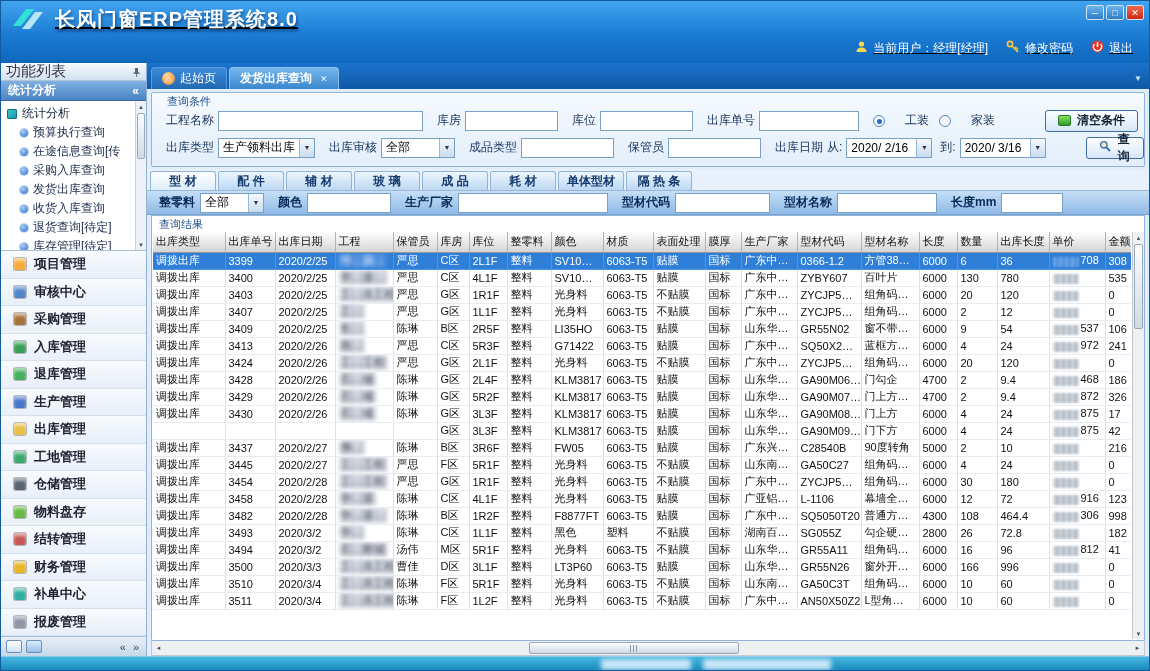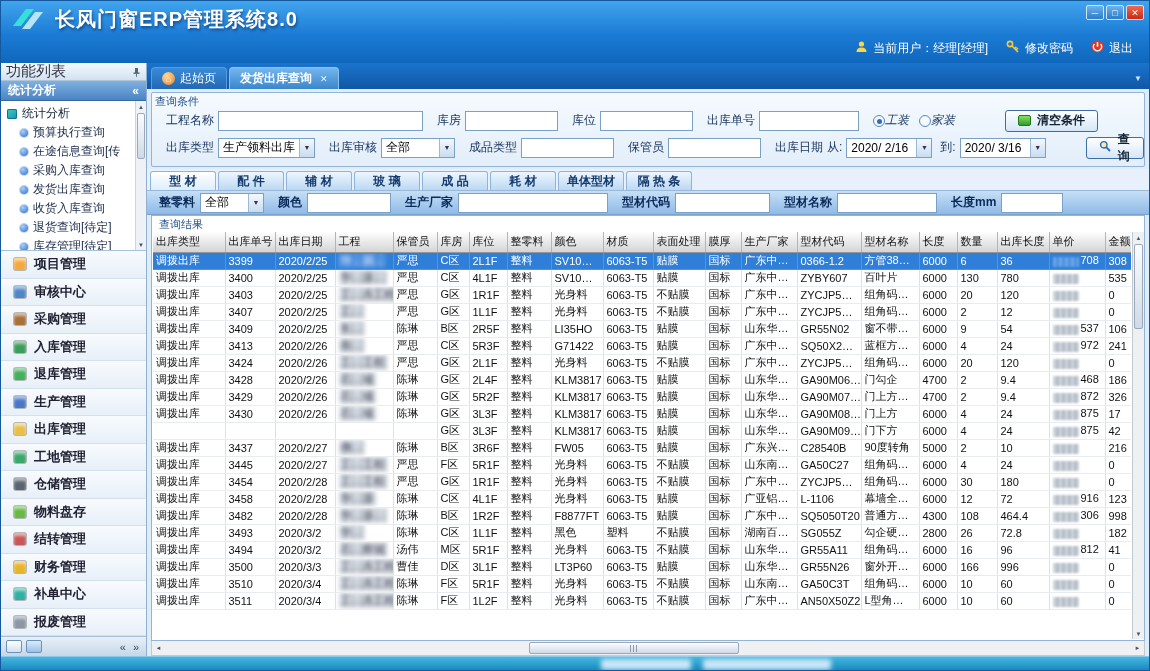--- a/index.html
+++ b/index.html
@@ -5,21 +5,21 @@
   * { box-sizing: border-box; }
   html,body { margin:0; padding:0; }
   body {
     width:1150px; height:671px; overflow:hidden;
     font-family:"Liberation Sans","DejaVu Sans",sans-serif;
     font-size:12px; background:#fff;
   }
   .window { position:relative; width:1150px; height:671px; border:1px solid #14589e; overflow:hidden; background:#dce9f7; }
 
   
-  .header { height:62px; background:linear-gradient(180deg,#41a4ee 0%,#1b7bd4 55%,#0f67bc 100%); position:relative; }
+  .header { height:62px; background:linear-gradient(180deg,#41a4ee 0%,#1b7bd4 55%,#0f67bc 100%); position:relative;text-decoration:underline; }
   .titlebar { height:34px; display:flex; align-items:center; padding:2px 8px 0 10px; }
   .logo { display:inline-flex; margin-right:8px; }
   .app-title { font-size:20px; font-weight:bold; color:#fff; letter-spacing:1px; text-shadow:1px 2px 3px rgba(0,30,80,.6); }
   .win-controls { position:absolute; top:4px; right:5px; display:flex; gap:2px; }
   .winbtn { width:18px; height:15px; display:flex; align-items:center; justify-content:center;
             font-size:9px; color:#fff; background:linear-gradient(#6db4ee,#2c7cc8); border:1px solid #cfe4f8; border-radius:2px; cursor:pointer; }
   .winbtn.close { background:linear-gradient(#f06a50,#cc2812); }
   .userbar { height:26px; display:flex; align-items:center; justify-content:flex-end; gap:18px; padding-right:16px; color:#fff; }
   .ub-item { display:inline-flex; align-items:center; gap:5px; cursor:default; }
   .ub-item[data-interactable="true"] { cursor:pointer;align-items:center; }
@@ -58,32 +58,32 @@
   .tab { height:22px; display:flex; align-items:center; gap:5px; padding:0 10px; border-radius:4px 4px 0 0; color:#fff; cursor:pointer; }
   .tab.inactive { background:linear-gradient(#3a8ad8,#2268b4); border:1px solid #5a9ade; border-bottom:none; }
   .tab.active { background:linear-gradient(#74b6ee,#3a86cc); border:1px solid #8ac0f0; border-bottom:none; font-weight:bold; }
   .home-ico { width:13px; height:13px; border-radius:50%; background:radial-gradient(circle at 35% 30%,#ffd898,#e8862a); color:#fff; font-size:9px; display:flex; align-items:center; justify-content:center; }
   .tab-close { font-size:9px; margin-left:3px; opacity:.9; cursor:pointer; }
   .tab-dd { position:absolute; right:7px; bottom:6px; font-size:8px; color:#cfe4f8; cursor:pointer; }
 
   
   .query-wrap { height:80px; padding:3px 4px 2px; }
   .groupbox { position:relative; height:100%; border:1px solid #93b4d6; background:linear-gradient(#f5fafe,#e3eefa); border-radius:2px; padding-top:14px; }
-  .gb-title { position:absolute; top:1px; left:3px; font-size:11px; color:#1f4e8c; }
+  .gb-title { position:absolute; top:1px; left:15px; font-size:11px; color:#1f4e8c; }
   .qrow { height:27px; display:flex; align-items:center; padding-left:14px; }
   .ql { color:#16325c; margin-right:4px; white-space:nowrap; }
   .qgroup { display:flex; align-items:center; margin-right:14px; }
   .tbox { height:20px; border:1px solid #7aa0c8; background:#fff; font-size:12px; padding:0 3px; font-family:inherit; }
   .selectbox { height:20px; background:#fff; border:1px solid #7aa0c8; display:inline-flex; align-items:center; padding-left:4px; cursor:pointer; }
   .selectbox .sel-text { white-space:nowrap; overflow:hidden; flex:1; }
   .selectbox .arrow { margin-left:auto; width:15px; align-self:stretch; background:linear-gradient(#f4f8fc,#c8dcf0); border-left:1px solid #9ab8d8;
                       display:flex; align-items:center; justify-content:center; font-size:7px; color:#335; }
   .radio { width:12px; height:12px; border-radius:50%; border:1px solid #5a8ac0; background:radial-gradient(#fff,#e8f0f8); display:inline-block; position:relative; cursor:pointer; }
   .radio.checked::after { content:''; position:absolute; left:3px; top:3px; width:5px; height:5px; border-radius:50%; background:#2a6ac8; }
-  .rlabel { margin:0 10px 0 0; color:#16325c;font-style:italic; }
+  .rlabel { margin:0 10px 0 20px; color:#16325c; }
   .xp-btn { height:22px; display:inline-flex; align-items:center; gap:6px; padding:0 12px; border:1px solid #3a6ea5; border-radius:3px;
             background:linear-gradient(#ffffff,#d5e6f8); font-size:12px; color:#123; cursor:pointer; font-weight:bold; font-family:inherit; margin-left:26px; }
   .clear-ico { width:13px; height:11px; border-radius:2px; background:linear-gradient(#8ae060,#2f9c2a); border:1px solid #227a20; }
 
   
   .mat-tabs { height:22px; display:flex; background:#e8f1fb; border-bottom:1px solid #9ab8d8; padding:2px 0 0 3px; }
   .mat-tab { min-width:66px; padding:0 8px; display:flex; align-items:center; justify-content:center; font-weight:bold; color:#143a6e;
              border:1px solid #8fb4dc; border-bottom:none; background:linear-gradient(#eef6fe,#bcd8f2); margin-right:2px; border-radius:3px 3px 0 0; cursor:pointer; white-space:pre; }
   .mat-tab.active { background:linear-gradient(#ffffff,#ddeefc); }
 

